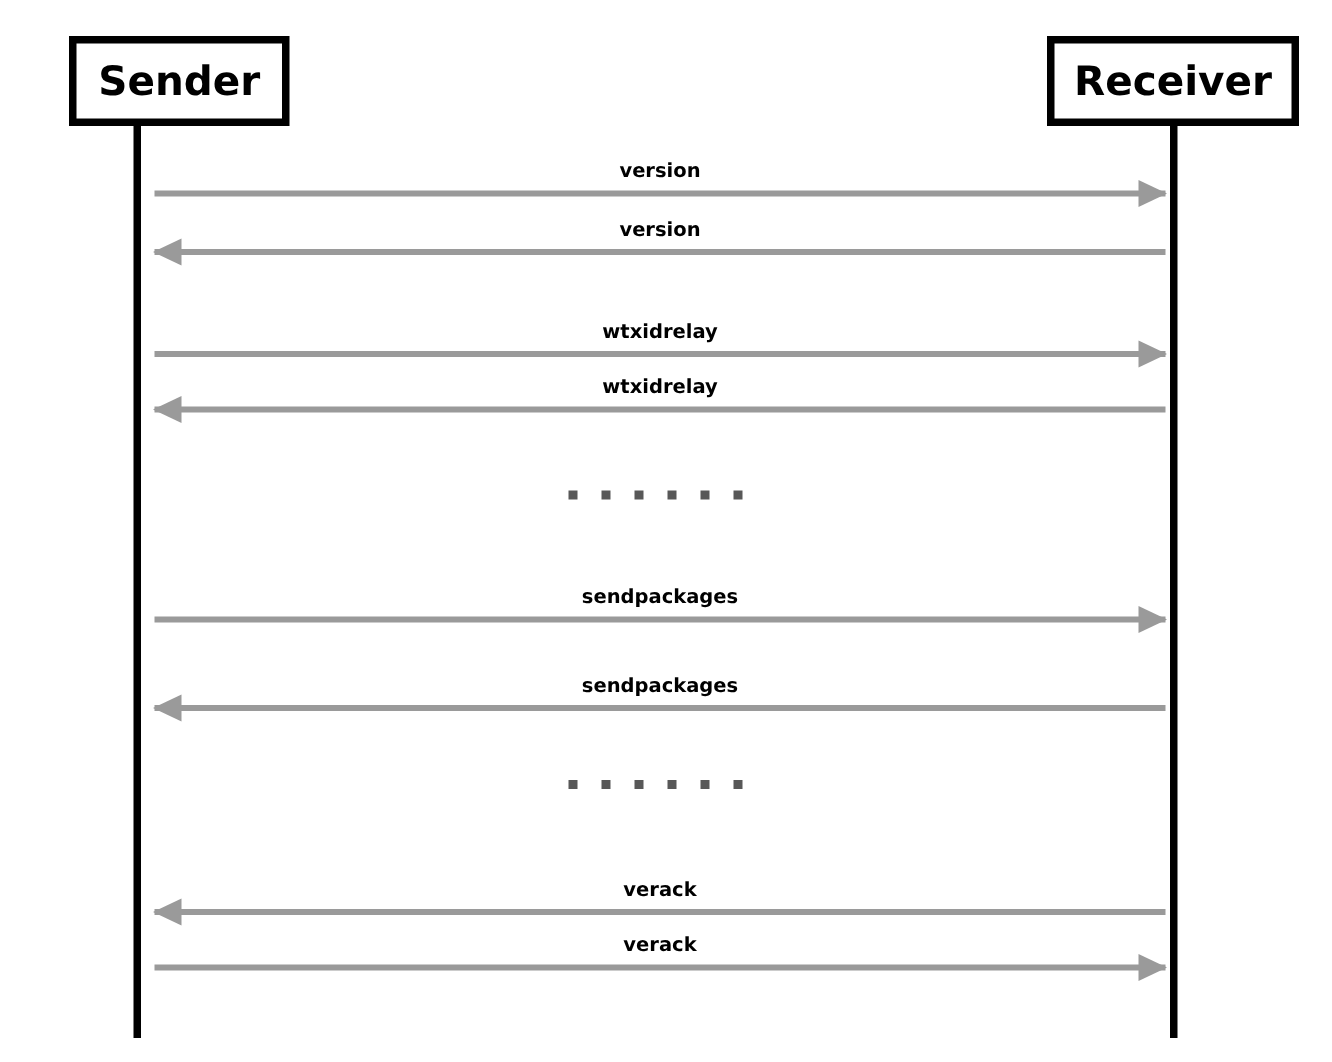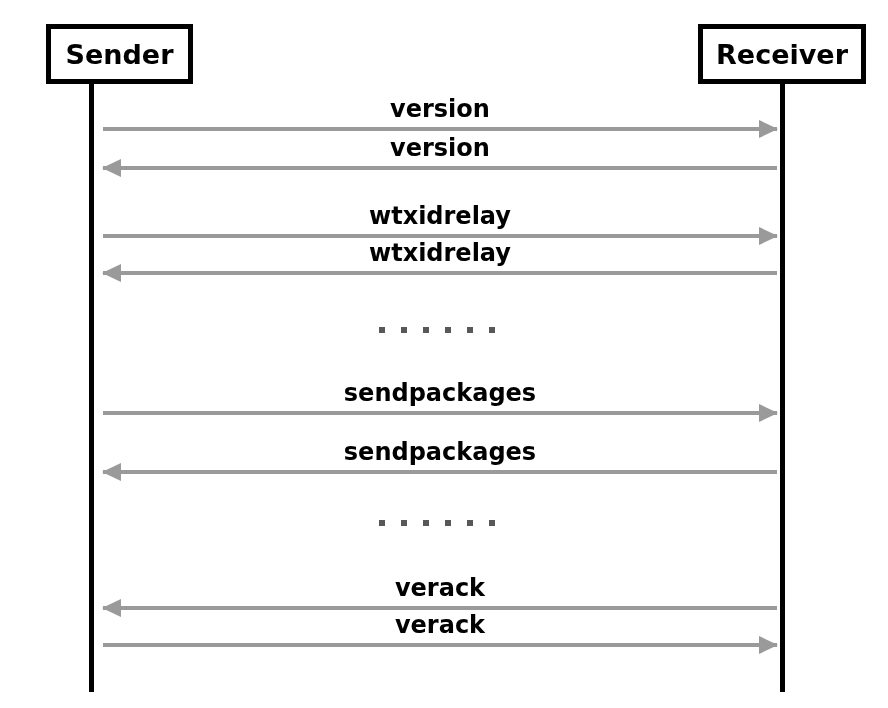--- a/index.html
+++ b/index.html
@@ -73,21 +73,21 @@
     left: -1px;
     border-right: 19px solid #9a9a9a;
     border-left: 0;
   }
   .msg-label {
     position: absolute;
     left: 0;
     width: 100%;
     text-align: center;
     bottom: 6px;
-    font-size: 24px;
+    font-size: 13px;
     font-weight: bold;
     color: #000000;
     line-height: 1;
     white-space: nowrap;
   }
 
   
   .ellipsis {
     position: absolute;
     display: flex;

